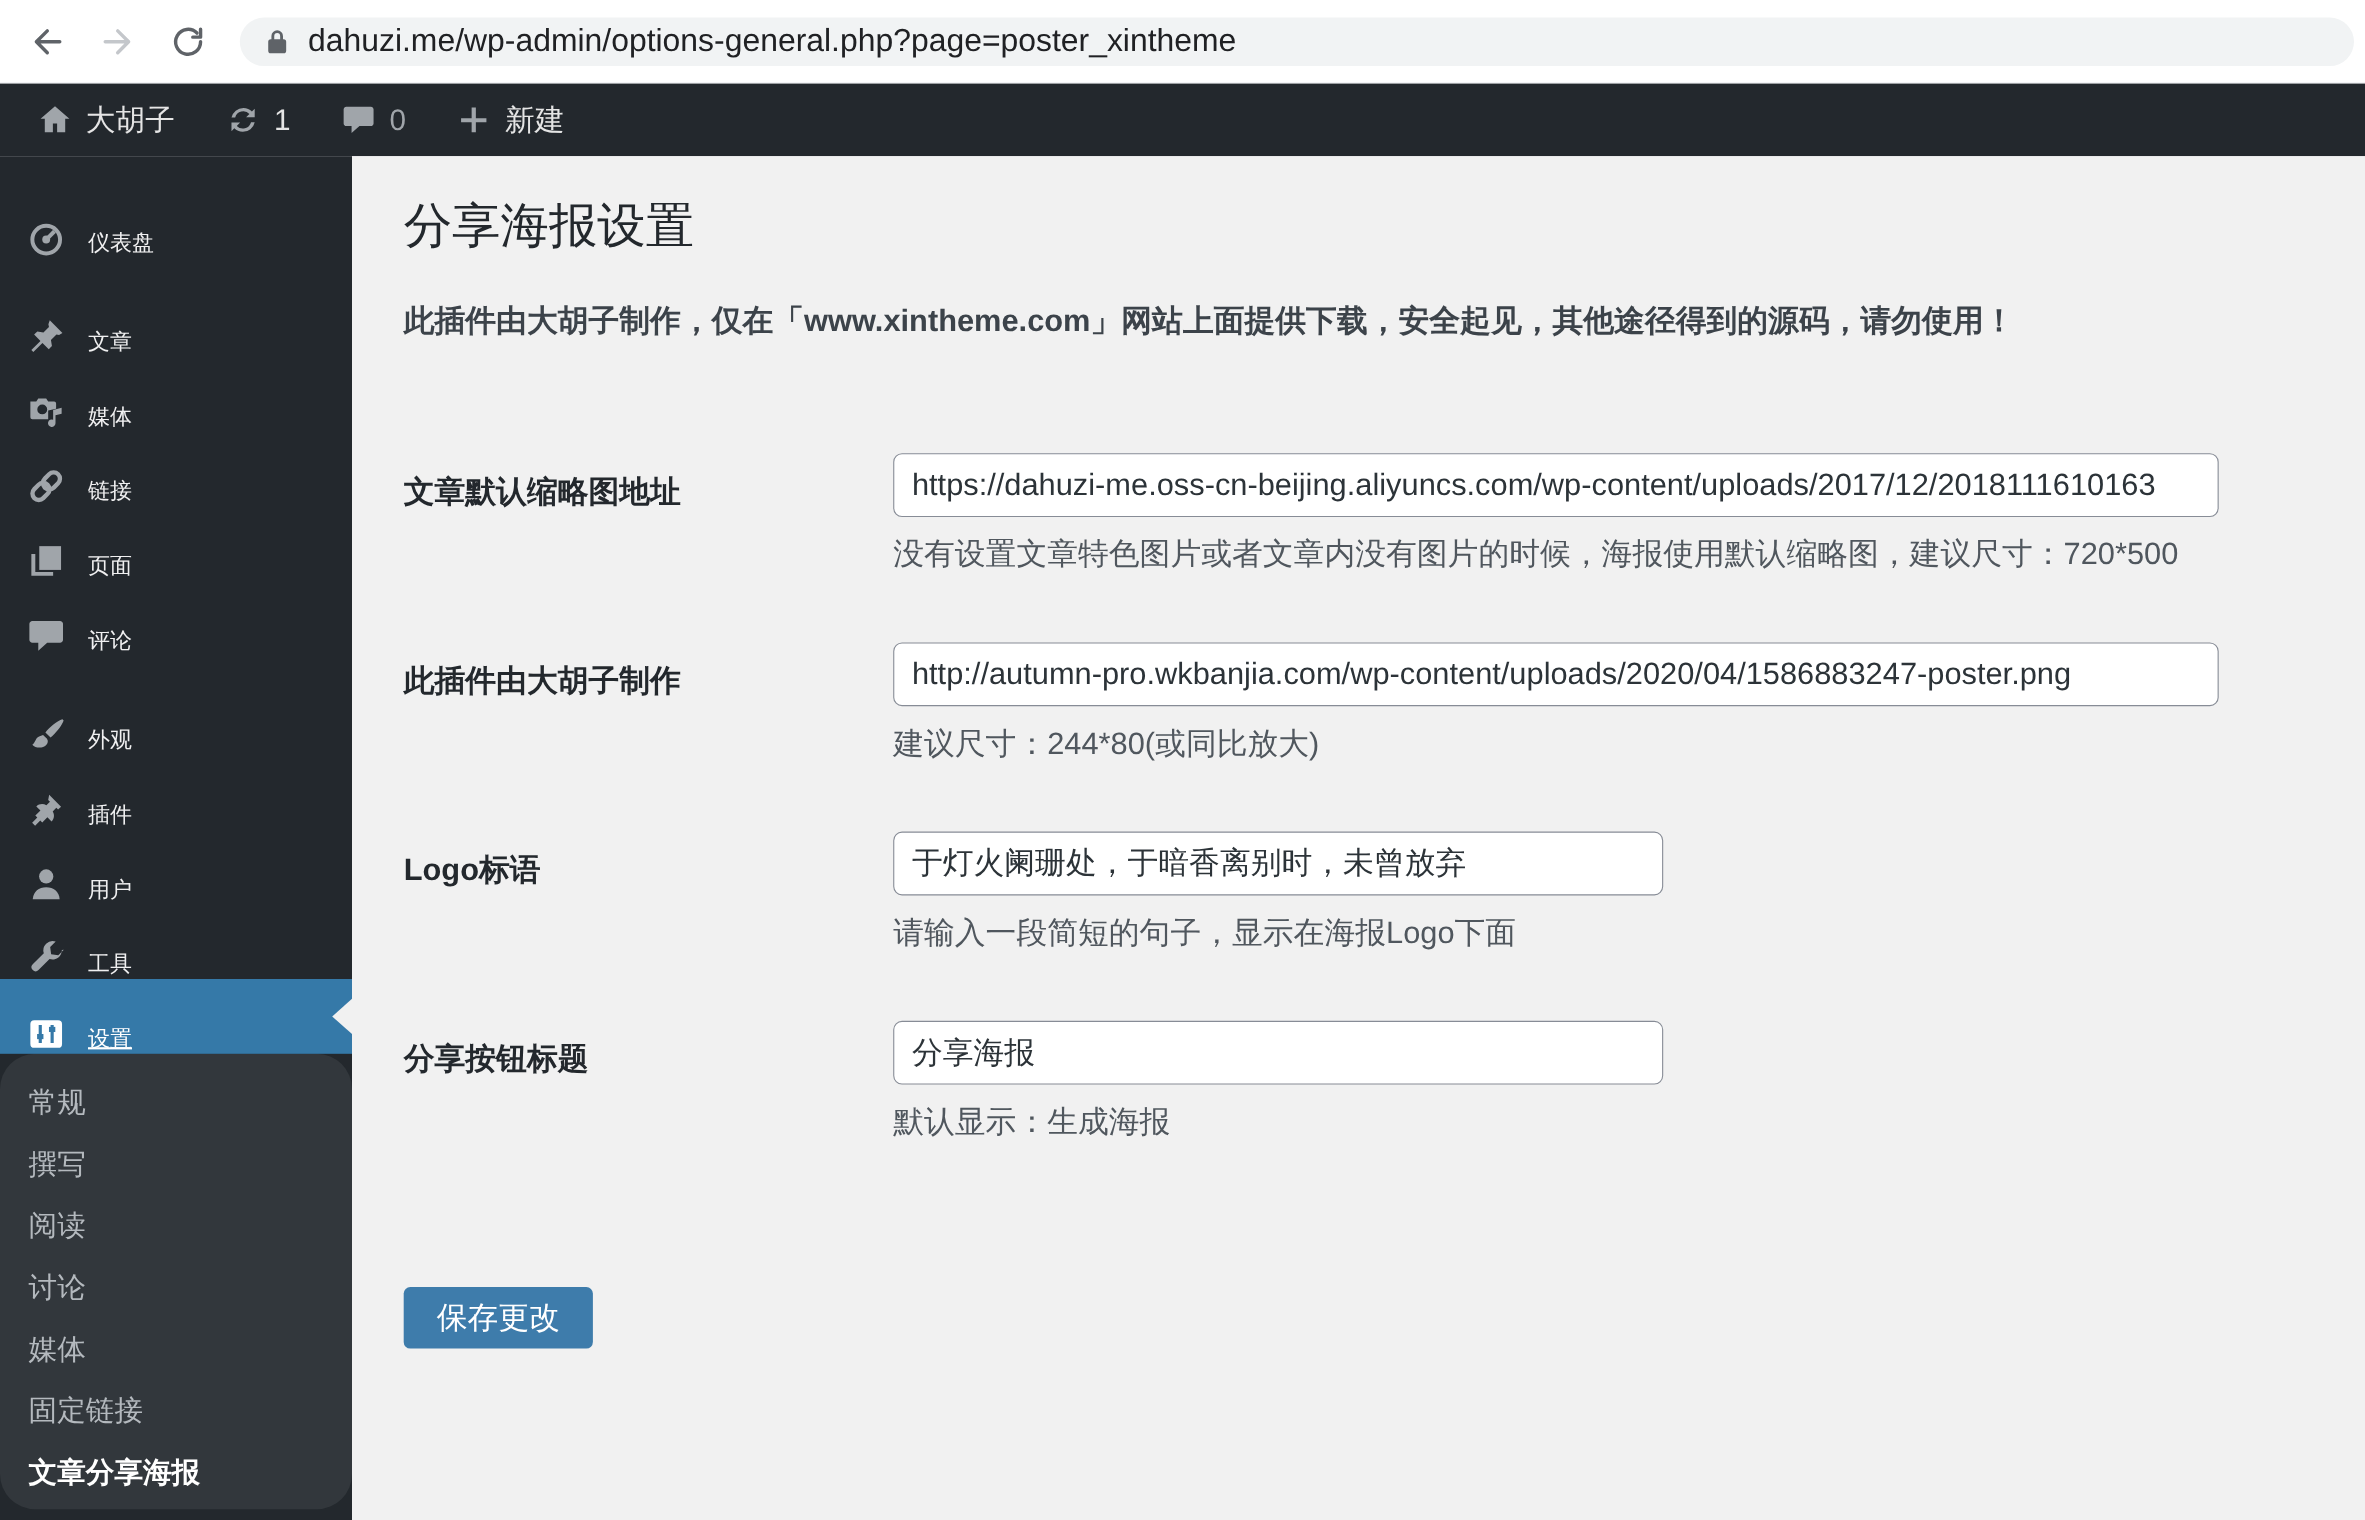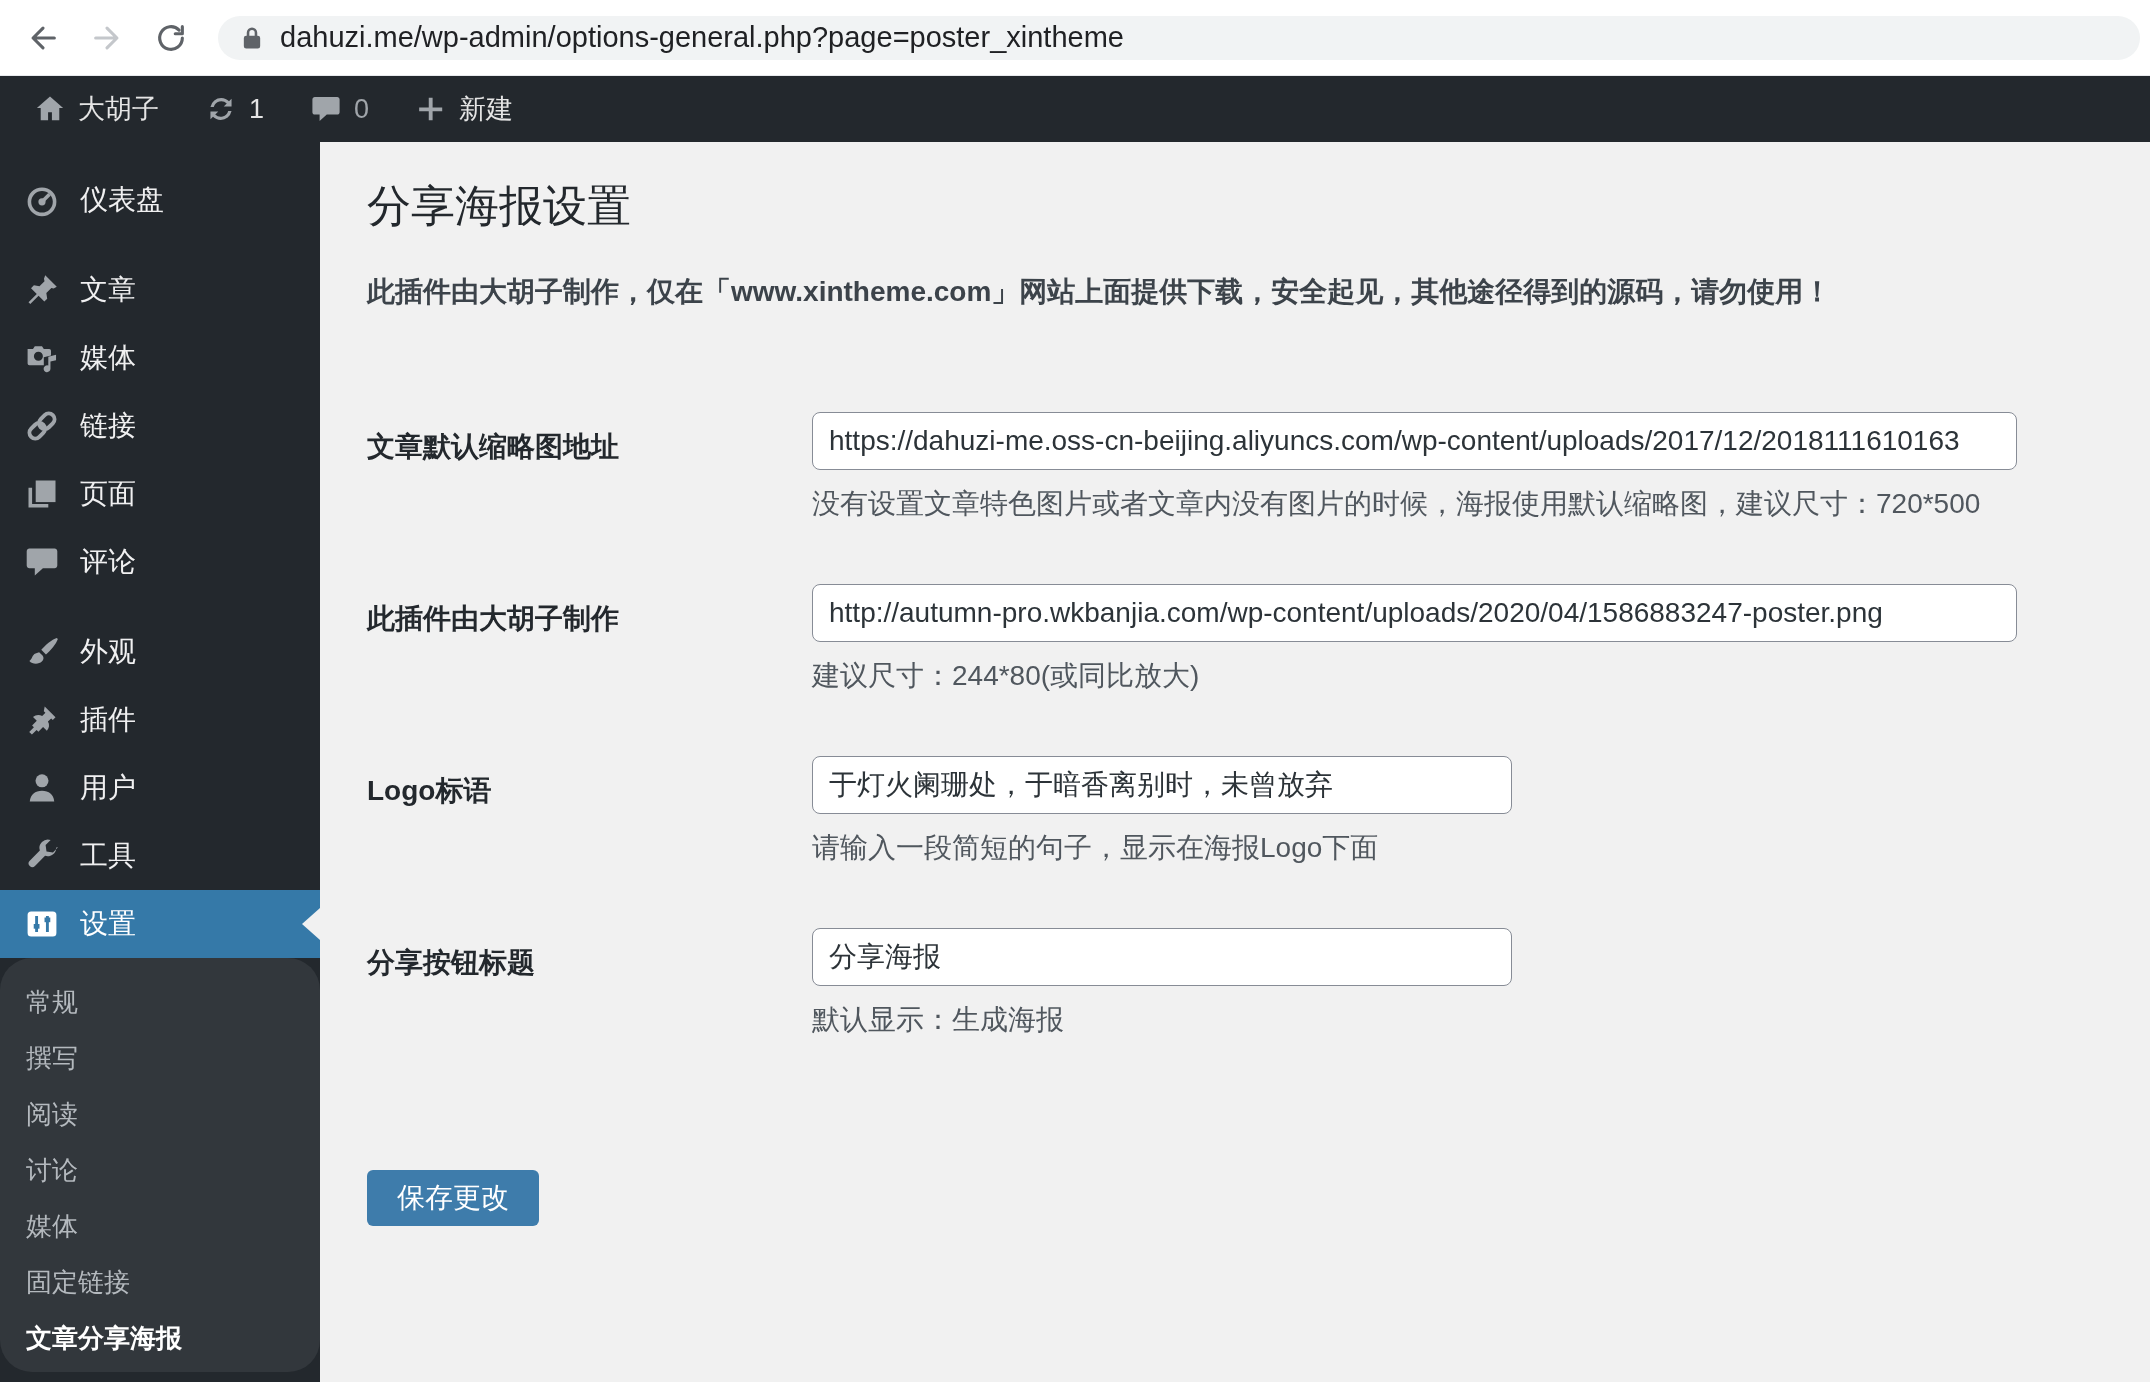--- a/index.html
+++ b/index.html
@@ -20,26 +20,26 @@
   .adminbar { height:66px; background:#23282d; display:flex; align-items:center;
               padding-left:34px; }
   .ab-item { display:flex; align-items:center; margin-right:46px; cursor:pointer; }
   .ab-icon { width:32px; height:32px; color:#a0a5aa; display:flex; }
   .ab-text { font-size:27px; color:#e5e5e5; margin-left:12px; }
   .ab-text.muted { color:#a0a5aa; }
 
   
   .layout { display:flex; height:1254px; }
   .sidebar { width:320px; flex:none; background:#23282d; padding-top:24px; }
-  .menu-item { height:68px; display:flex; align-items:center; color:#f0f0f1;
-               font-size:28px; position:relative; cursor:pointer; }
+  .menu-item { height:68px; display:flex; align-items:flex-end; color:#f0f0f1;
+               font-size:20px; position:relative; cursor:pointer; }
   .menu-icon { width:36px; height:36px; margin-left:24px; color:#a0a5aa; flex:none; display:flex; }
   .menu-label { margin-left:20px; white-space:nowrap; }
   .menu-sep { height:22px; }
-  .menu-item.active { background:#3579a8; color:#ffffff; }
+  .menu-item.active { background:#3579a8; color:#ffffff;text-decoration:underline; }
   .menu-item.active .menu-icon { color:#ffffff; }
   .menu-item.active::after { content:""; position:absolute; right:0; top:50%; margin-top:-16px;
                width:0; height:0; border-top:16px solid transparent;
                border-bottom:16px solid transparent; border-right:18px solid #f1f1f1; }
   .submenu { background:#32373c; padding:16px 0 6px 0;border-radius:32px; }
   .submenu-item { height:56px; line-height:56px; padding-left:26px; font-size:26px;
                   color:#b4b9be; cursor:pointer; white-space:nowrap; }
   .submenu-item.current { color:#ffffff; font-weight:bold; }
 
   

